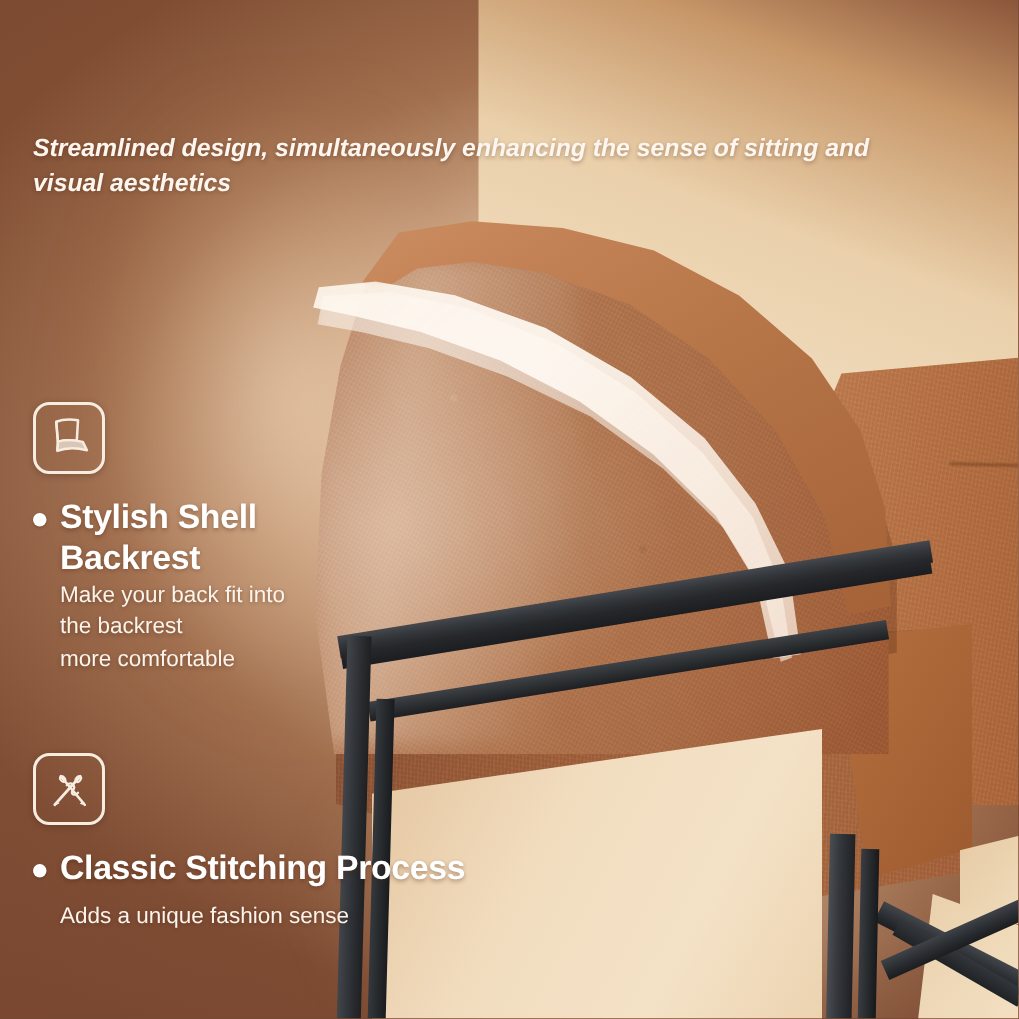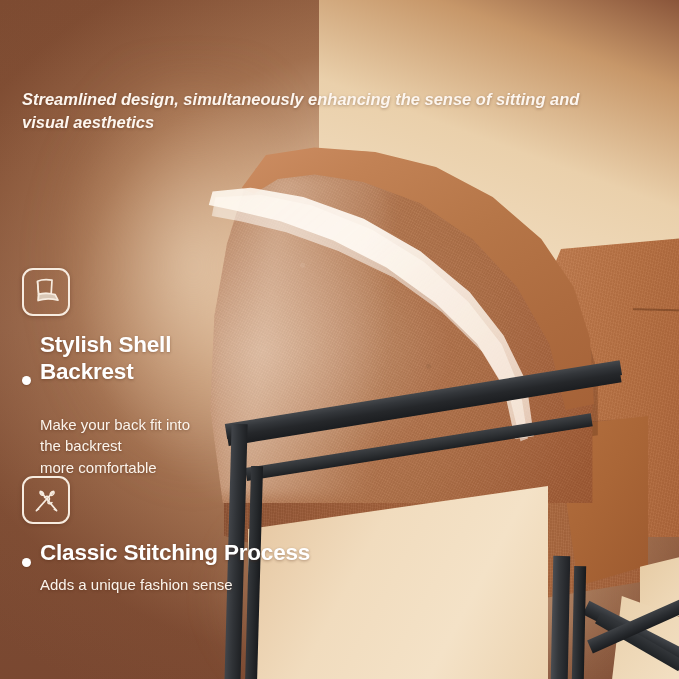--- a/index.html
+++ b/index.html
@@ -265,46 +265,46 @@
     position:absolute; left:22px; top:88px;
     width:580px;
     font-size:16.5px; font-weight:600; color:#fdf6ef;
     line-height:1.42;
     text-shadow:0 1px 3px rgba(70,32,14,0.35);
     font-style:italic;
   }
 
   .feature { position:absolute; left:22px; }
   .feature-1 { top:268px; }
-  .feature-2 { top:476px; }
+  .feature-2 { top:502px; }
 
   .icon-box {
     width:48px; height:48px;
     border:2.4px solid #f7ece0;
     border-radius:11px;
     display:flex; align-items:center; justify-content:center;
     box-shadow:0 1px 4px rgba(60,26,10,0.28);
   }
   .icon-box svg { display:block; }
 
   .feature-title {
     margin-top:16px;
     font-size:22.5px; font-weight:700; color:#ffffff;
     line-height:1.18; letter-spacing:-0.2px;
     white-space:pre-line;
     text-shadow:0 1px 3px rgba(70,32,14,0.38);
-    display:flex; align-items:flex-end; gap:9px;
+    display:flex; align-items:flex-start; gap:9px;
   }
   .bullet {
     flex:none; width:9px; height:9px; border-radius:50%;
     background:#ffffff; margin-top:10px;
     box-shadow:0 1px 2px rgba(70,32,14,0.3);
   }
   .feature-desc {
-    margin-top:29px; margin-left:18px;
+    margin-top:1px; margin-left:18px;
     font-size:15px; font-weight:500; color:#fbf4ec;
     line-height:1.42; white-space:pre-line;
     text-shadow:0 1px 3px rgba(70,32,14,0.40);
   }
   .feature-2 .feature-desc { margin-top:7px; }
 </style>
 </head>
 <body>
 
 <div class="frame">

